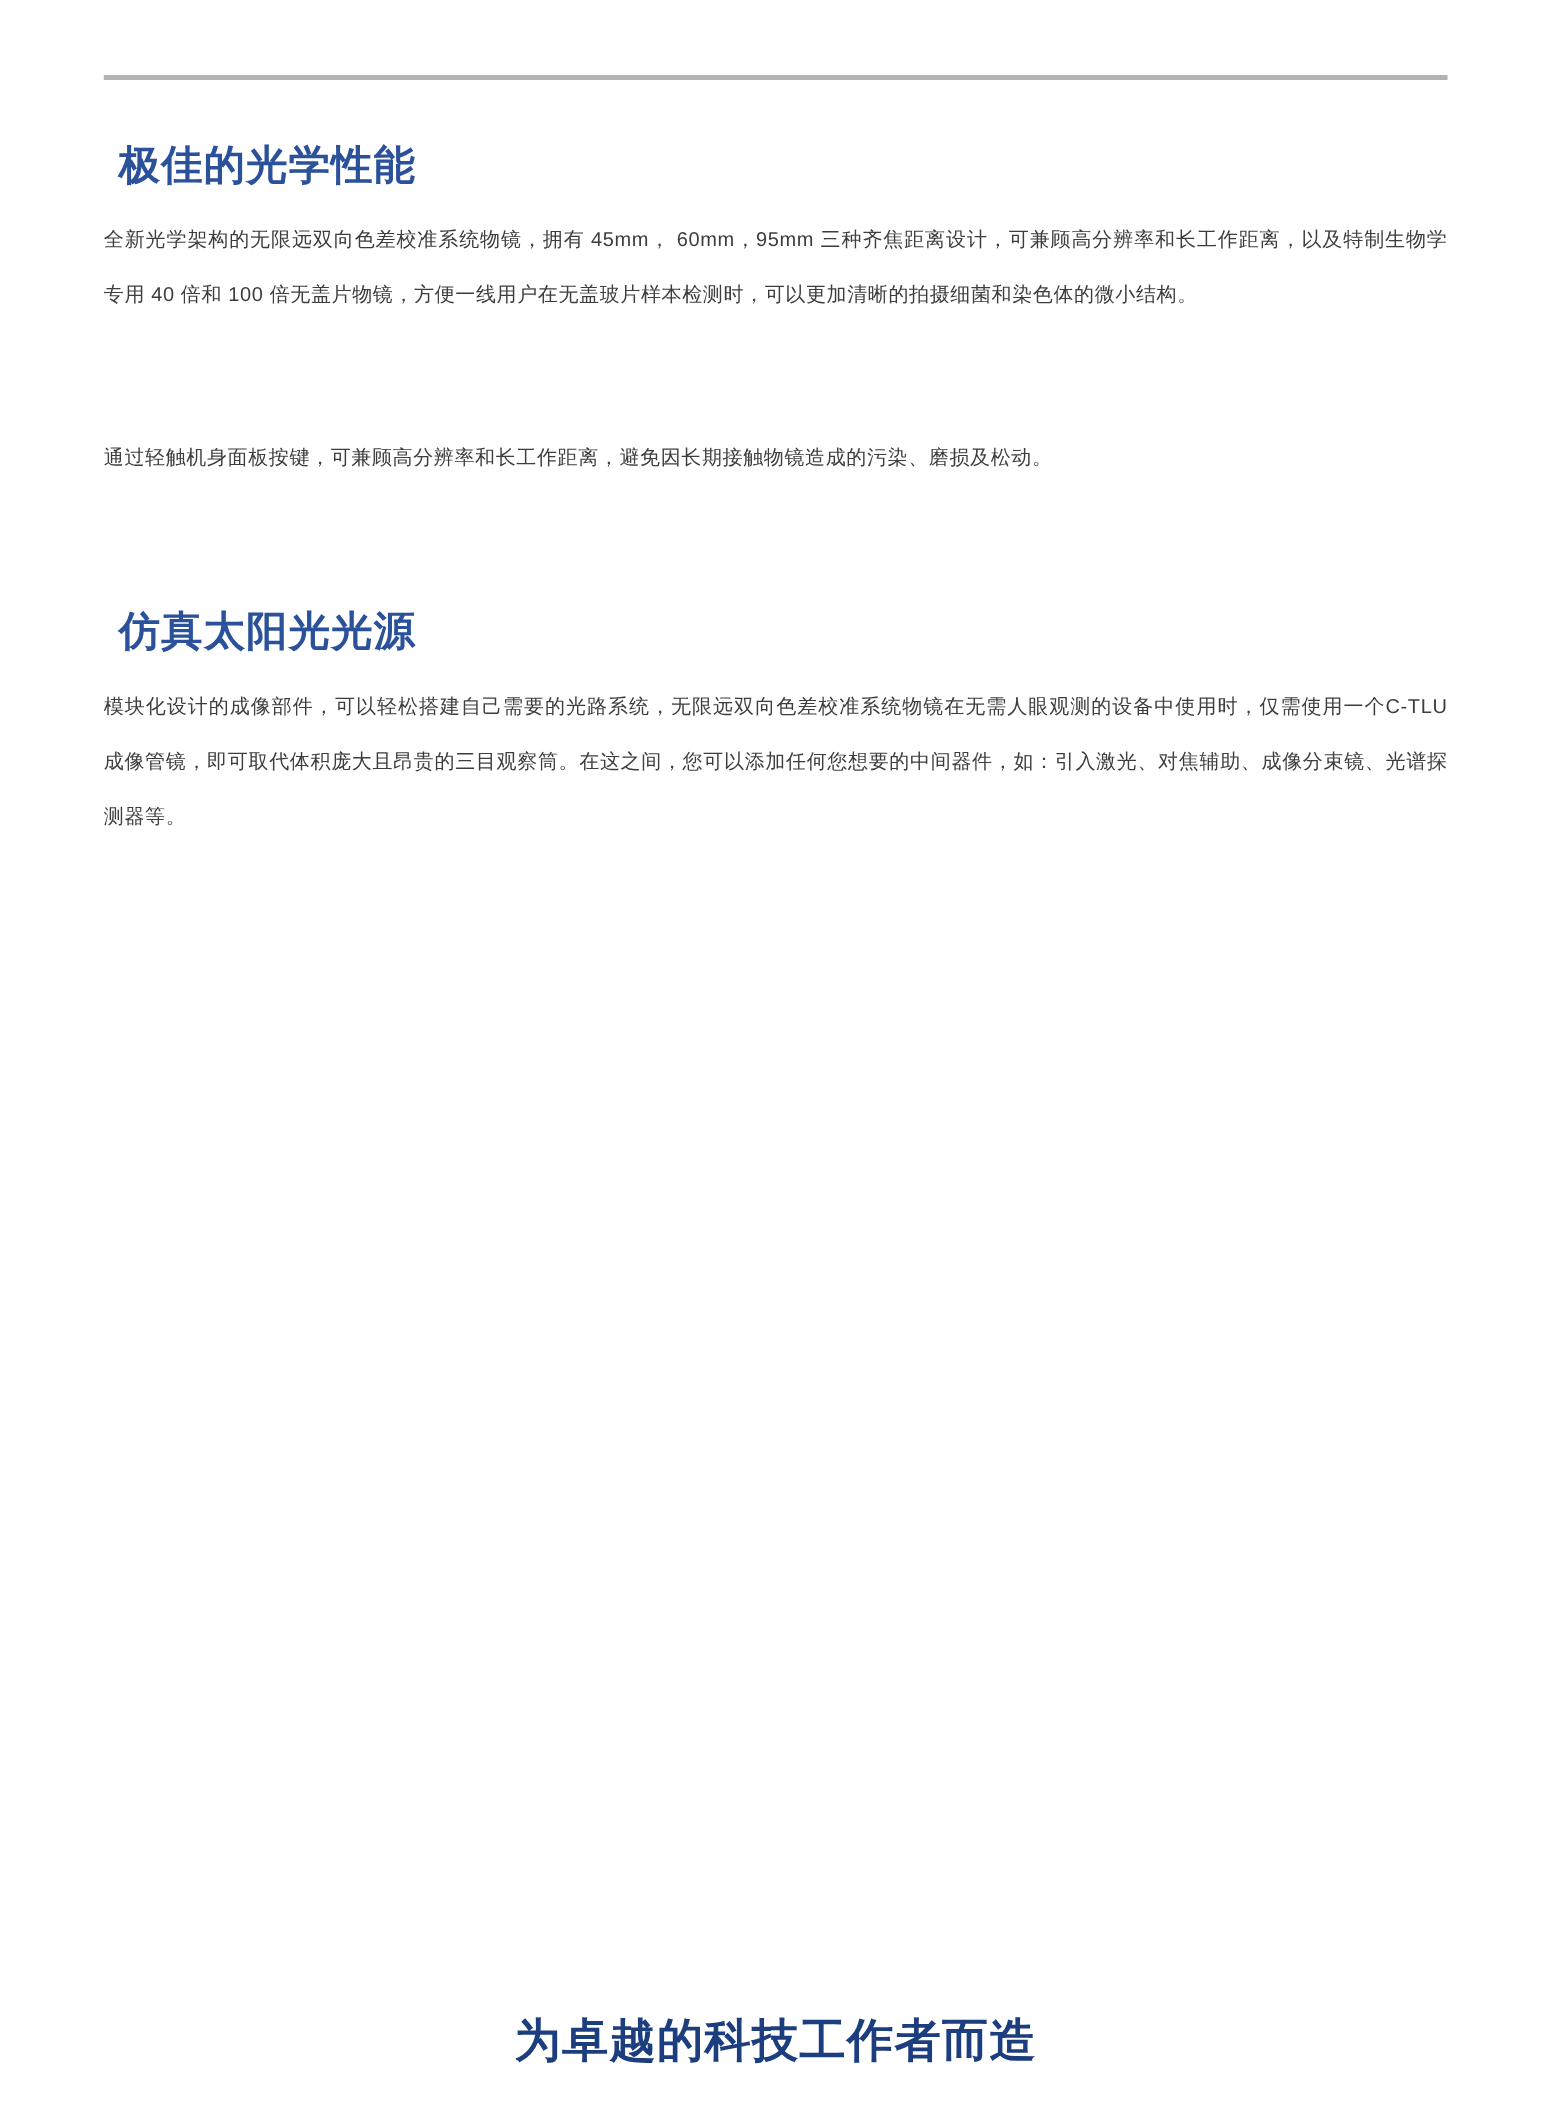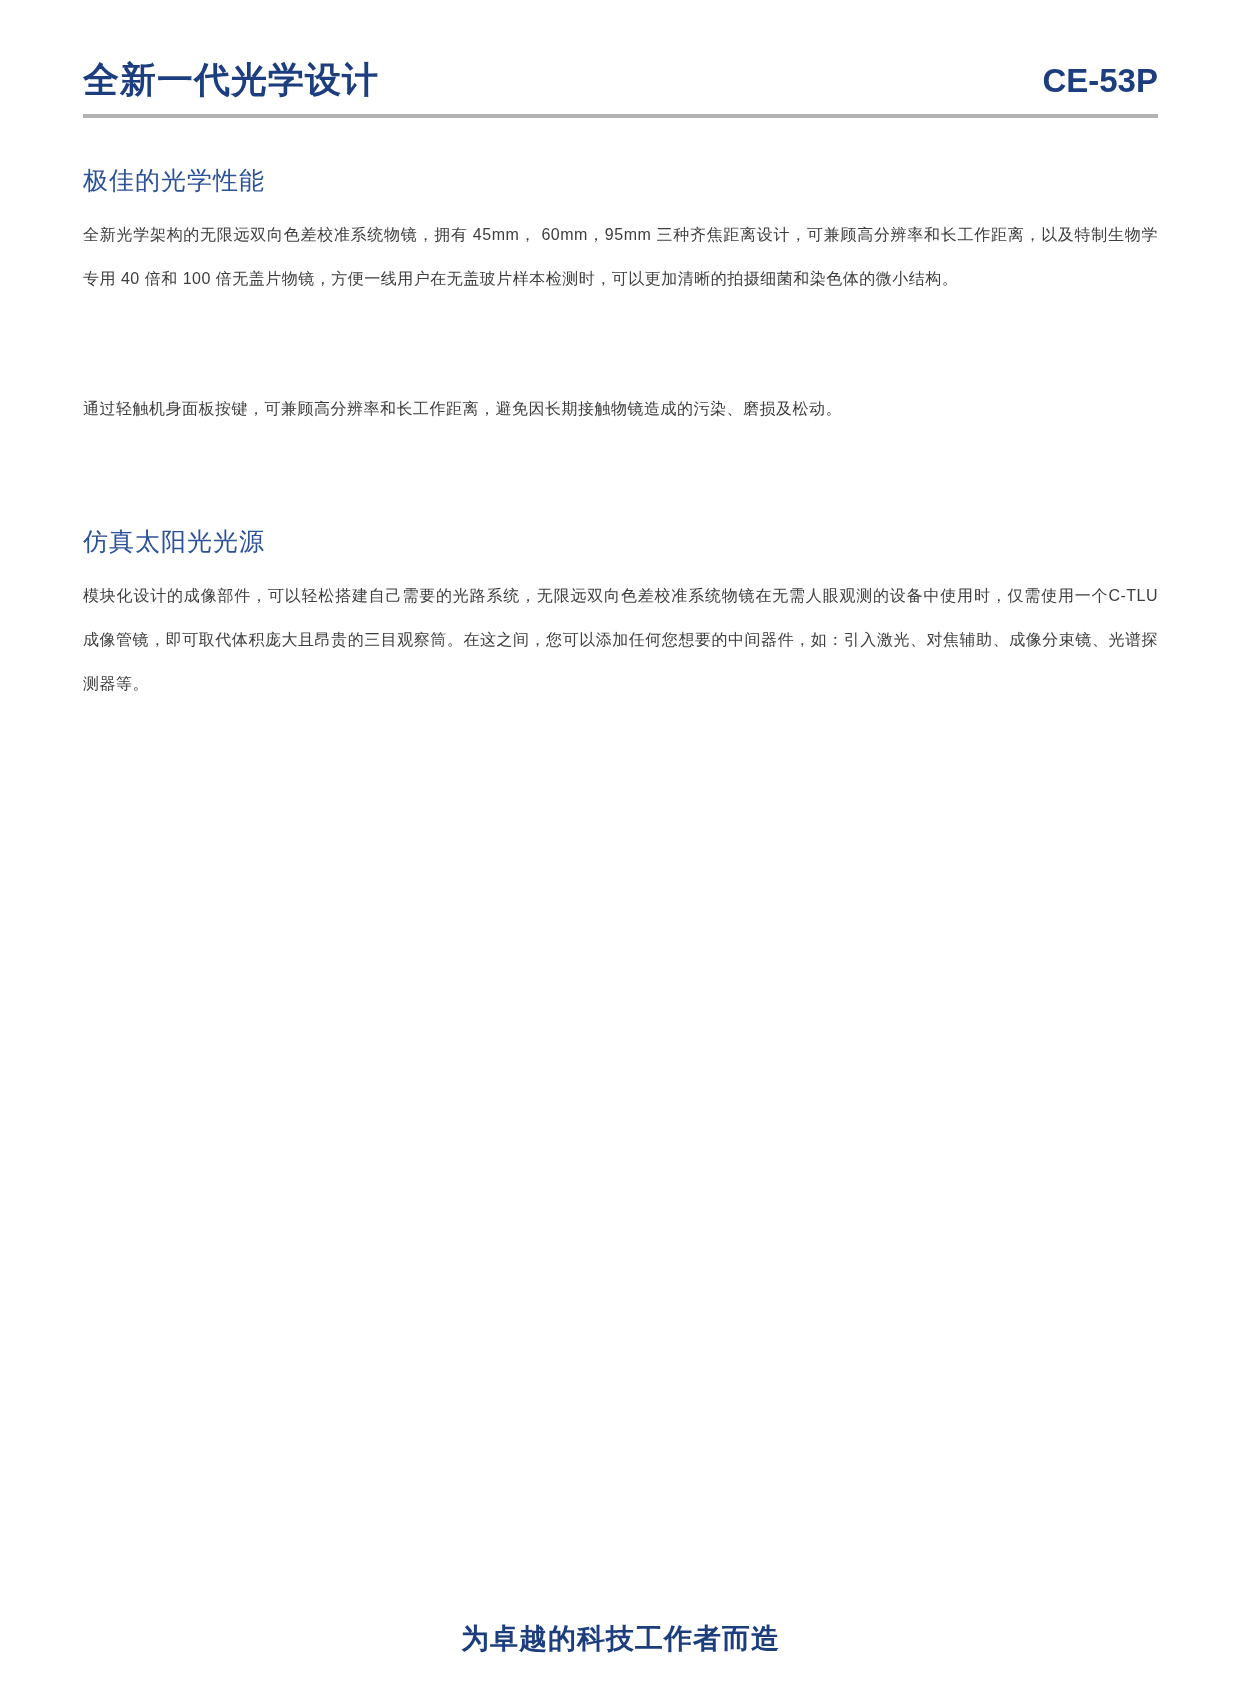--- a/index.html
+++ b/index.html
@@ -49,55 +49,51 @@
     background: var(--divider, #b3b3b3);
     width: 100%;
   }
   .section { margin-top: 90px; }
   .section.s1 { margin-top: 46px; }
   .section.s2 { margin-top: 58px; }
   .section.s3 { margin-top: 100px; }
   .section.s4 { margin-top: 86px; }
   .section.s5 { margin-top: 94px; }
   .section-heading {
-    font-size: 25px;
-    font-weight: normal;
+    font-size: 33px;
+    font-weight: bold;
     color: var(--heading, #2a5199);
-    margin: 0;
+    margin: 12px;
     letter-spacing: 1px;
   }
   .section-body {
     margin: 16px 0 0 0;
     font-size: 16px;
     color: var(--body-text, #3d3d3d);
     line-height: 44px;
     text-align: justify;
     letter-spacing: 0.5px;
   }
   .page-footer {
     position: absolute;
     left: 0;
     right: 0;
     bottom: 26px;
     text-align: center;
-    font-size: 28px;
+    font-size: 37px;
     font-weight: bold;
     color: var(--accent, #1c3e7e);
     letter-spacing: 1px;
   }
 </style>
 </head>
 <body>
 
 <div class="page">
 
-  <div class="header-bar">
-    <div class="page-title">全新一代光学设计</div>
-    <div class="model-number">CE-53P</div>
-  </div>
   <div class="header-divider"></div>
 
   <div class="section s1">
     <h2 class="section-heading">极佳的光学性能</h2>
     <p class="section-body">全新光学架构的无限远双向色差校准系统物镜，拥有 45mm， 60mm，95mm 三种齐焦距离设计，可兼顾高分辨率和长工作距离，以及特制生物学专用 40 倍和 100 倍无盖片物镜，方便一线用户在无盖玻片样本检测时，可以更加清晰的拍摄细菌和染色体的微小结构。</p>
   </div>
 
 
 
   <div class="section s4">

